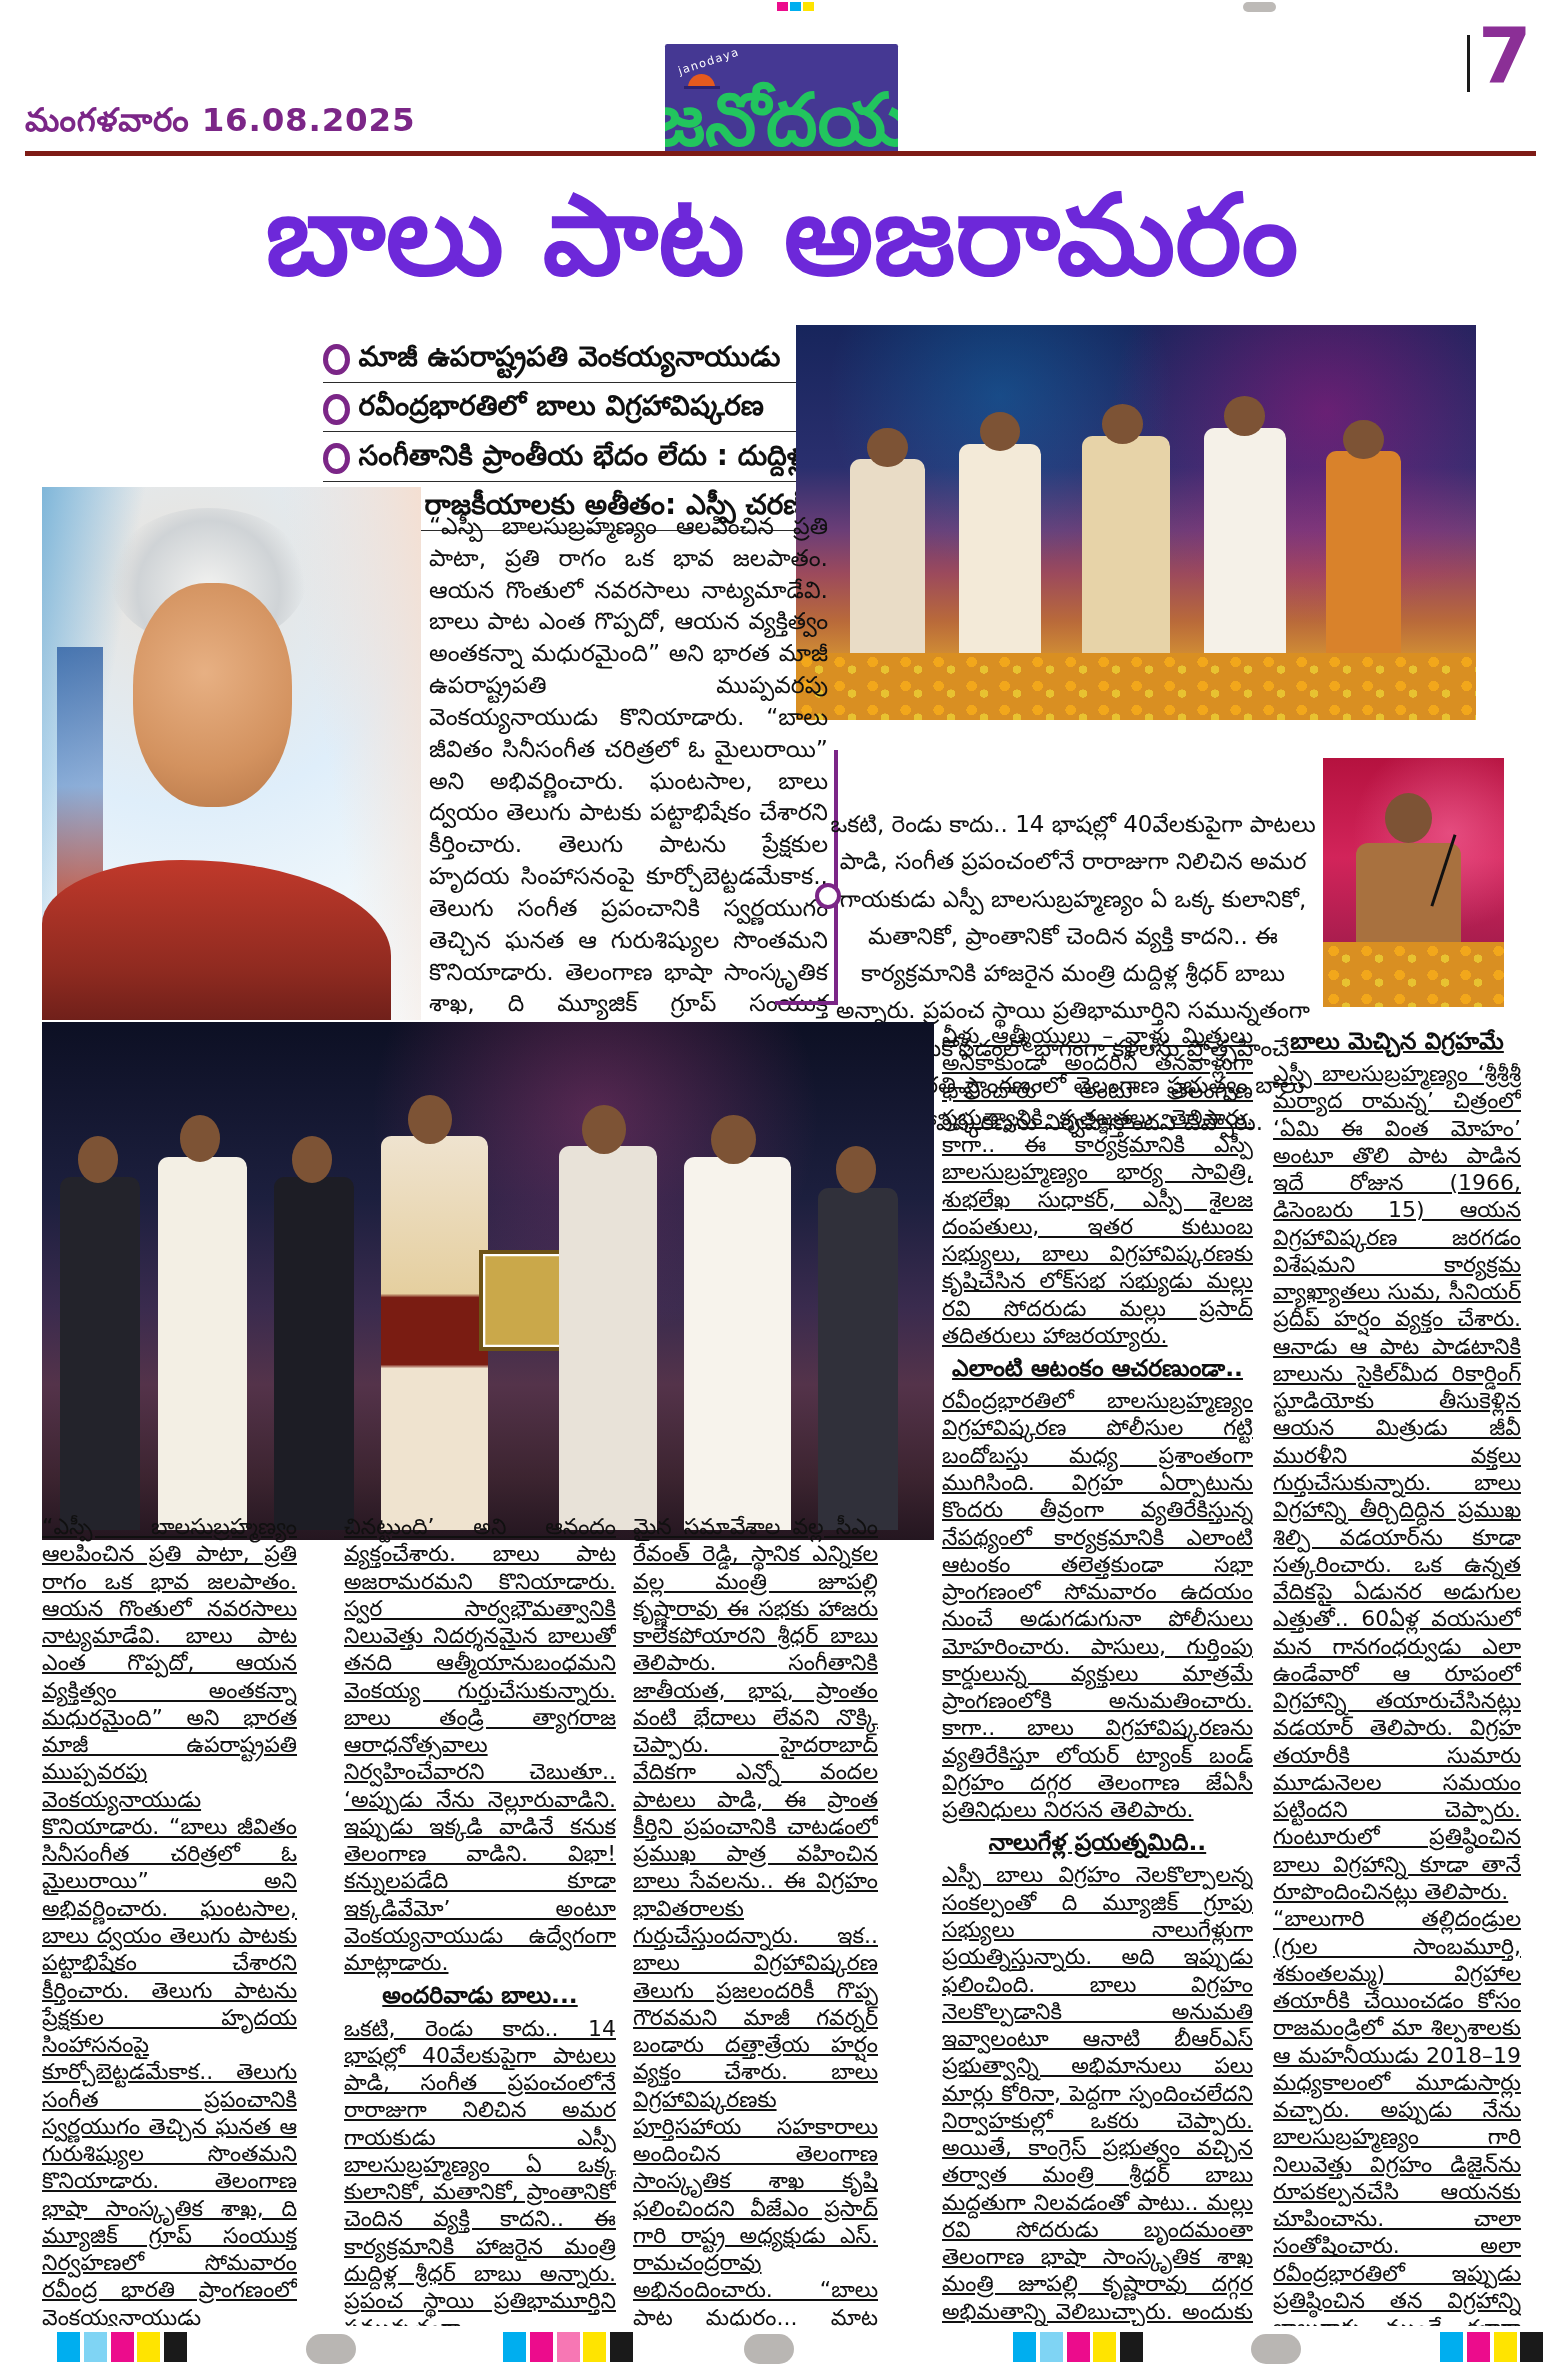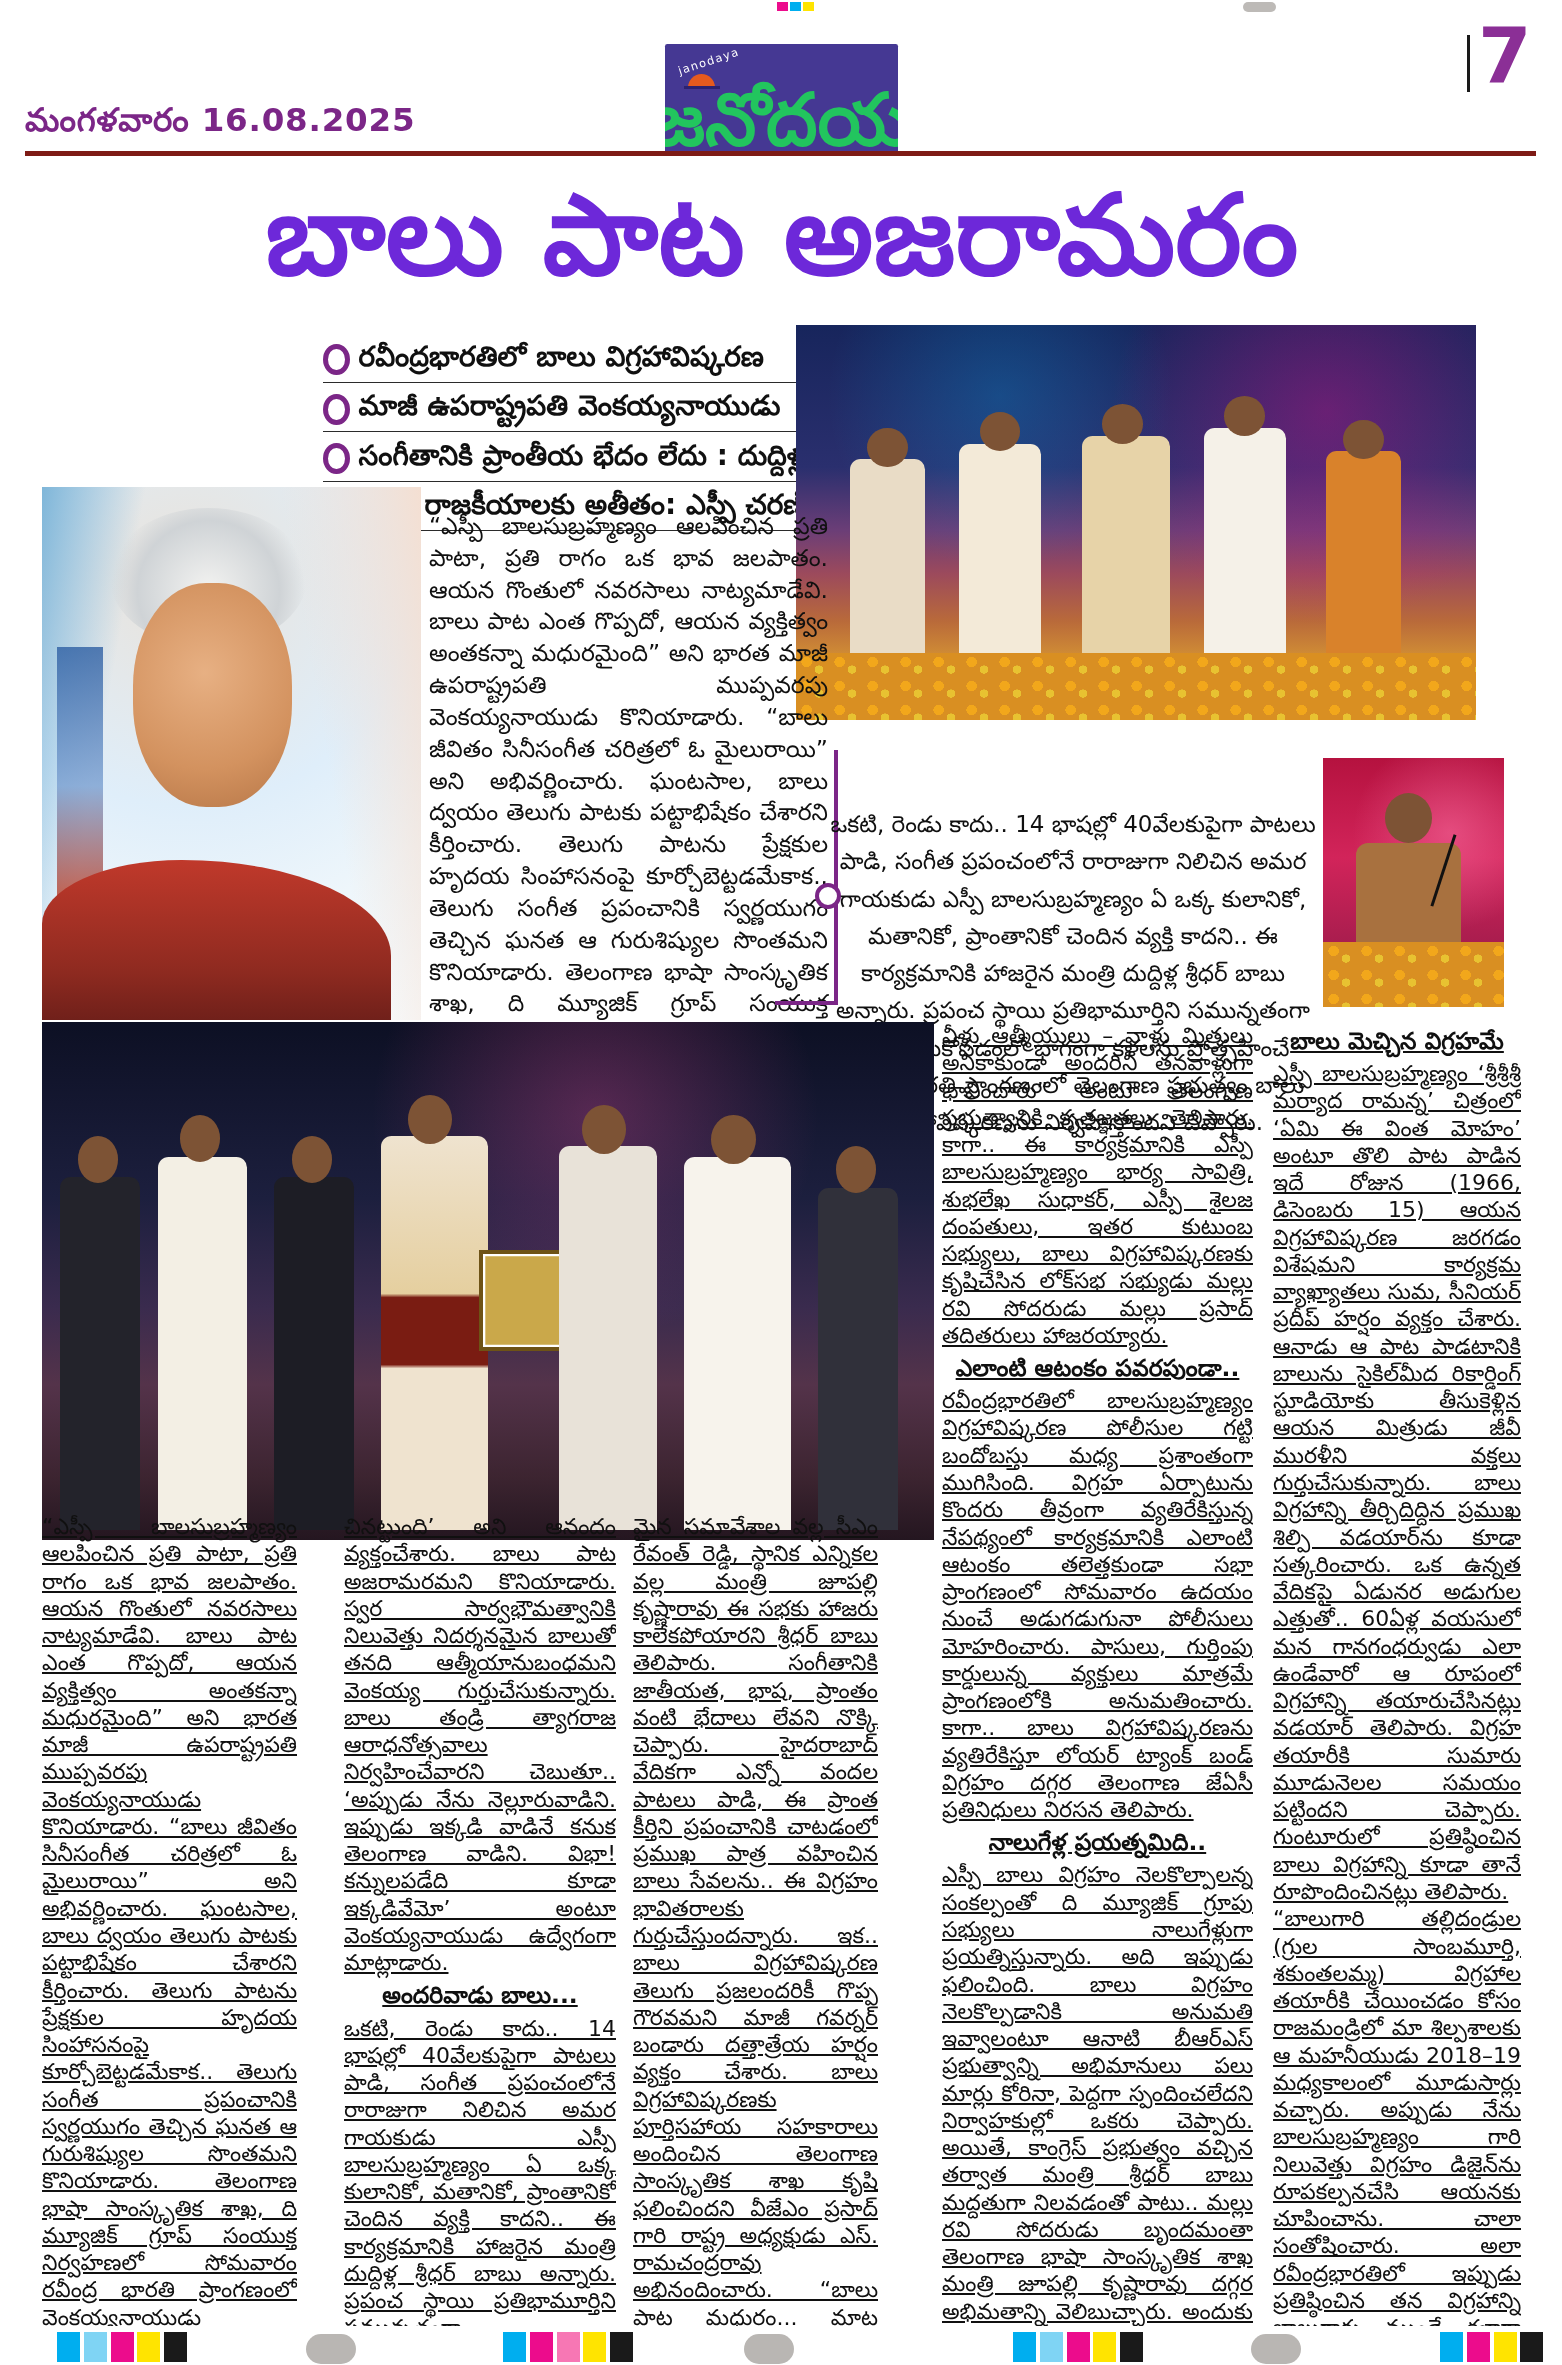--- a/index.html
+++ b/index.html
@@ -116,25 +116,25 @@
   </div>
   <div id="pg-line"></div>
   <div id="page-number">7</div>
   <div id="header-rule"></div>
 
   <div id="headline">బాలు పాట అజరామరం</div>
 
   <div id="bullets">
       <div class="bullet">
         <span class="ring"></span>
+        <span>మాజీ ఉపరాష్ట్రపతి వెంకయ్యనాయుడు</span>
+      </div>
+      <div class="bullet">
+        <span class="ring"></span>
         <span>రవీంద్రభారతిలో బాలు విగ్రహావిష్కరణ</span>
-      </div>
-      <div class="bullet">
-        <span class="ring"></span>
-        <span>మాజీ ఉపరాష్ట్రపతి వెంకయ్యనాయుడు</span>
       </div>
       <div class="bullet">
         <span class="ring"></span>
         <span>సంగీతానికి ప్రాంతీయ భేదం లేదు : దుద్దిళ్ల</span>
       </div>
       <div class="bullet">
         <span class="ring"></span>
         <span>నాన్న రాజకీయాలకు అతీతం: ఎస్పీ చరణ్</span>
       </div>
     </div>
@@ -197,21 +197,21 @@
   <div class="col" id="col-2">
       <div class="blk para">చినట్టుంది’ అని ఆనందం వ్యక్తంచేశారు. బాలు పాట అజరామరమని కొనియాడారు. స్వర సార్వభౌమత్వానికి నిలువెత్తు నిదర్శనమైన బాలుతో తనది ఆత్మీయానుబంధమని వెంకయ్య గుర్తుచేసుకున్నారు. బాలు తండ్రి త్యాగరాజ ఆరాధనోత్సవాలు నిర్వహించేవారని చెబుతూ.. ‘అప్పుడు నేను నెల్లూరువాడిని. ఇప్పుడు ఇక్కడి వాడినే కనుక తెలంగాణ వాడిని. విభా! కన్నులపడేది కూడా ఇక్కడివేమో’ అంటూ వెంకయ్యనాయుడు ఉద్వేగంగా మాట్లాడారు.</div>
       <div class="blk subhead">అందరివాడు బాలు...</div>
       <div class="blk para">ఒకటి, రెండు కాదు.. 14 భాషల్లో 40వేలకుపైగా పాటలు పాడి, సంగీత ప్రపంచంలోనే రారాజుగా నిలిచిన అమర గాయకుడు ఎస్పీ బాలసుబ్రహ్మణ్యం ఏ ఒక్క కులానికో, మతానికో, ప్రాంతానికో చెందిన వ్యక్తి కాదని.. ఈ కార్యక్రమానికి హాజరైన మంత్రి దుద్దిళ్ల శ్రీధర్ బాబు అన్నారు. ప్రపంచ స్థాయి ప్రతిభామూర్తిని సమున్నతంగా గౌరవించుకోవడంలో భాగంగా తెలంగాణ ప్రభుత్వం బాలు విగ్రహావిష్కరణను నిర్వహిస్తోందని చెప్పారు. ఢిల్లీలో ముఖ్య</div>
     </div>
   <div class="col" id="col-3">
       <div class="blk para">మైన సమావేశాల వల్ల సీఎం రేవంత్ రెడ్డి, స్థానిక ఎన్నికల వల్ల మంత్రి జూపల్లి కృష్ణారావు ఈ సభకు హాజరు కాలేకపోయారని శ్రీధర్ బాబు తెలిపారు. సంగీతానికి జాతీయత, భాష, ప్రాంతం వంటి భేదాలు లేవని నొక్కి చెప్పారు. హైదరాబాద్ వేదికగా ఎన్నో వందల పాటలు పాడి, ఈ ప్రాంత కీర్తిని ప్రపంచానికి చాటడంలో ప్రముఖ పాత్ర వహించిన బాలు సేవలను.. ఈ విగ్రహం భావితరాలకు గుర్తుచేస్తుందన్నారు. ఇక.. బాలు విగ్రహావిష్కరణ తెలుగు ప్రజలందరికీ గొప్ప గౌరవమని మాజీ గవర్నర్ బండారు దత్తాత్రేయ హర్షం వ్యక్తం చేశారు. బాలు విగ్రహావిష్కరణకు పూర్తిసహాయ సహకారాలు అందించిన తెలంగాణ సాంస్కృతిక శాఖ కృషి ఫలించిందని వీజేఎం ప్రసాద్ గారి రాష్ట్ర అధ్యక్షుడు ఎస్. రామచంద్రరావు అభినందించారు. “బాలు పాట మధురం... మాట ఆత్మీయం... మనసు లాలిత్యం... నిస్వార్థం ఆచరణీయం” అని శాంతా బయోటెక్ అధినేత వరప్రసాద్ రెడ్డి భావయుక్తంగా వివరించారు. బాలు కుమారుడు ఎస్పీ చరణ్ మాట్లాడుతూ.. “మా నాన్న ఎప్పుడూ రాజకీయాలకు అతీతంగానే మెలిగారు.</div>
     </div>
   <div class="col" id="col-4">
       <div class="blk para">వీళ్లు ఆత్మీయులు – వాళ్లు మిత్రులు అనికాకుండా అందరినీ తనవాళ్లుగా భావించారు” అంటూ తెలంగాణ ప్రభుత్వానికి కృతజ్ఞతలు తెలిపారు. కాగా.. ఈ కార్యక్రమానికి ఎస్పీ బాలసుబ్రహ్మణ్యం భార్య సావిత్రి, శుభలేఖ సుధాకర్, ఎస్పీ శైలజ దంపతులు, ఇతర కుటుంబ సభ్యులు, బాలు విగ్రహావిష్కరణకు కృషిచేసిన లోక్‌సభ సభ్యుడు మల్లు రవి సోదరుడు మల్లు ప్రసాద్ తదితరులు హాజరయ్యారు.</div>
-      <div class="blk subhead">ఎలాంటి ఆటంకం పవరపుండా..</div>
+      <div class="blk subhead">ఎలాంటి ఆటంకం ఆచరణుండా..</div>
       <div class="blk para">రవీంద్రభారతిలో బాలసుబ్రహ్మణ్యం విగ్రహావిష్కరణ పోలీసుల గట్టి బందోబస్తు మధ్య ప్రశాంతంగా ముగిసింది. విగ్రహ ఏర్పాటును కొందరు తీవ్రంగా వ్యతిరేకిస్తున్న నేపథ్యంలో కార్యక్రమానికి ఎలాంటి ఆటంకం తలెత్తకుండా సభా ప్రాంగణంలో సోమవారం ఉదయం నుంచే అడుగడుగునా పోలీసులు మోహరించారు. పాసులు, గుర్తింపు కార్డులున్న వ్యక్తులు మాత్రమే ప్రాంగణంలోకి అనుమతించారు. కాగా.. బాలు విగ్రహావిష్కరణను వ్యతిరేకిస్తూ లోయర్ ట్యాంక్ బండ్ విగ్రహం దగ్గర తెలంగాణ జేఏసీ ప్రతినిధులు నిరసన తెలిపారు.</div>
       <div class="blk subhead">నాలుగేళ్ల ప్రయత్నమిది..</div>
       <div class="blk para">ఎస్పీ బాలు విగ్రహం నెలకొల్పాలన్న సంకల్పంతో ది మ్యూజిక్ గ్రూపు సభ్యులు నాలుగేళ్లుగా ప్రయత్నిస్తున్నారు. అది ఇప్పుడు ఫలించింది. బాలు విగ్రహం నెలకొల్పడానికి అనుమతి ఇవ్వాలంటూ ఆనాటి బీఆర్ఎస్ ప్రభుత్వాన్ని అభిమానులు పలు మార్లు కోరినా, పెద్దగా స్పందించలేదని నిర్వాహకుల్లో ఒకరు చెప్పారు. అయితే, కాంగ్రెస్ ప్రభుత్వం వచ్చిన తర్వాత మంత్రి శ్రీధర్ బాబు మద్దతుగా నిలవడంతో పాటు.. మల్లు రవి సోదరుడు బృందమంతా తెలంగాణ భాషా సాంస్కృతిక శాఖ మంత్రి జూపల్లి కృష్ణారావు దగ్గర అభిమతాన్ని వెలిబుచ్చారు. అందుకు ఆయన.. బాలు</div>
     </div>
   <div class="col" id="col-5">
       <div class="blk subhead">బాలు మెచ్చిన విగ్రహమే</div>
       <div class="blk para">ఎస్పీ బాలసుబ్రహ్మణ్యం ‘శ్రీశ్రీశ్రీ మర్యాద రామన్న’ చిత్రంలో ‘ఏమి ఈ వింత మోహం’ అంటూ తొలి పాట పాడిన ఇదే రోజున (1966, డిసెంబరు 15) ఆయన విగ్రహావిష్కరణ జరగడం విశేషమని కార్యక్రమ వ్యాఖ్యాతలు సుమ, సీనియర్ ప్రదీప్ హర్షం వ్యక్తం చేశారు. ఆనాడు ఆ పాట పాడటానికి బాలును సైకిల్‌మీద రికార్డింగ్ స్టూడియోకు తీసుకెళ్లిన ఆయన మిత్రుడు జీవీ మురళీని వక్తలు గుర్తుచేసుకున్నారు. బాలు విగ్రహాన్ని తీర్చిదిద్దిన ప్రముఖ శిల్పి వడయార్‌ను కూడా సత్కరించారు. ఒక ఉన్నత వేదికపై ఏడునర అడుగుల ఎత్తుతో.. 60ఏళ్ల వయసులో మన గానగంధర్వుడు ఎలా ఉండేవారో ఆ రూపంలో విగ్రహాన్ని తయారుచేసినట్లు వడయార్ తెలిపారు. విగ్రహ తయారీకి సుమారు మూడునెలల సమయం పట్టిందని చెప్పారు. గుంటూరులో ప్రతిష్ఠించిన బాలు విగ్రహాన్ని కూడా తానే రూపొందించినట్లు తెలిపారు.</div>
       <div class="blk para">“బాలుగారి తల్లిదండ్రుల (గ్రుల సాంబమూర్తి, శకుంతలమ్మ) విగ్రహాల తయారీకి చేయించడం కోసం రాజమండ్రిలో మా శిల్పశాలకు ఆ మహనీయుడు 2018–19 మధ్యకాలంలో మూడుసార్లు వచ్చారు. అప్పుడు నేను బాలసుబ్రహ్మణ్యం గారి నిలువెత్తు విగ్రహం డిజైన్‌ను రూపకల్పనచేసి ఆయనకు చూపించాను. చాలా సంతోషించారు. అలా రవీంద్రభారతిలో ఇప్పుడు ప్రతిష్ఠించిన తన విగ్రహాన్ని బాలుగారు ముందే కళ్లారా చూసుకోవడం ఈ ప్రతిమ ప్రత్యేకత” అని శిల్పి వడయార్ చెప్పారు.</div>
     </div>
 

